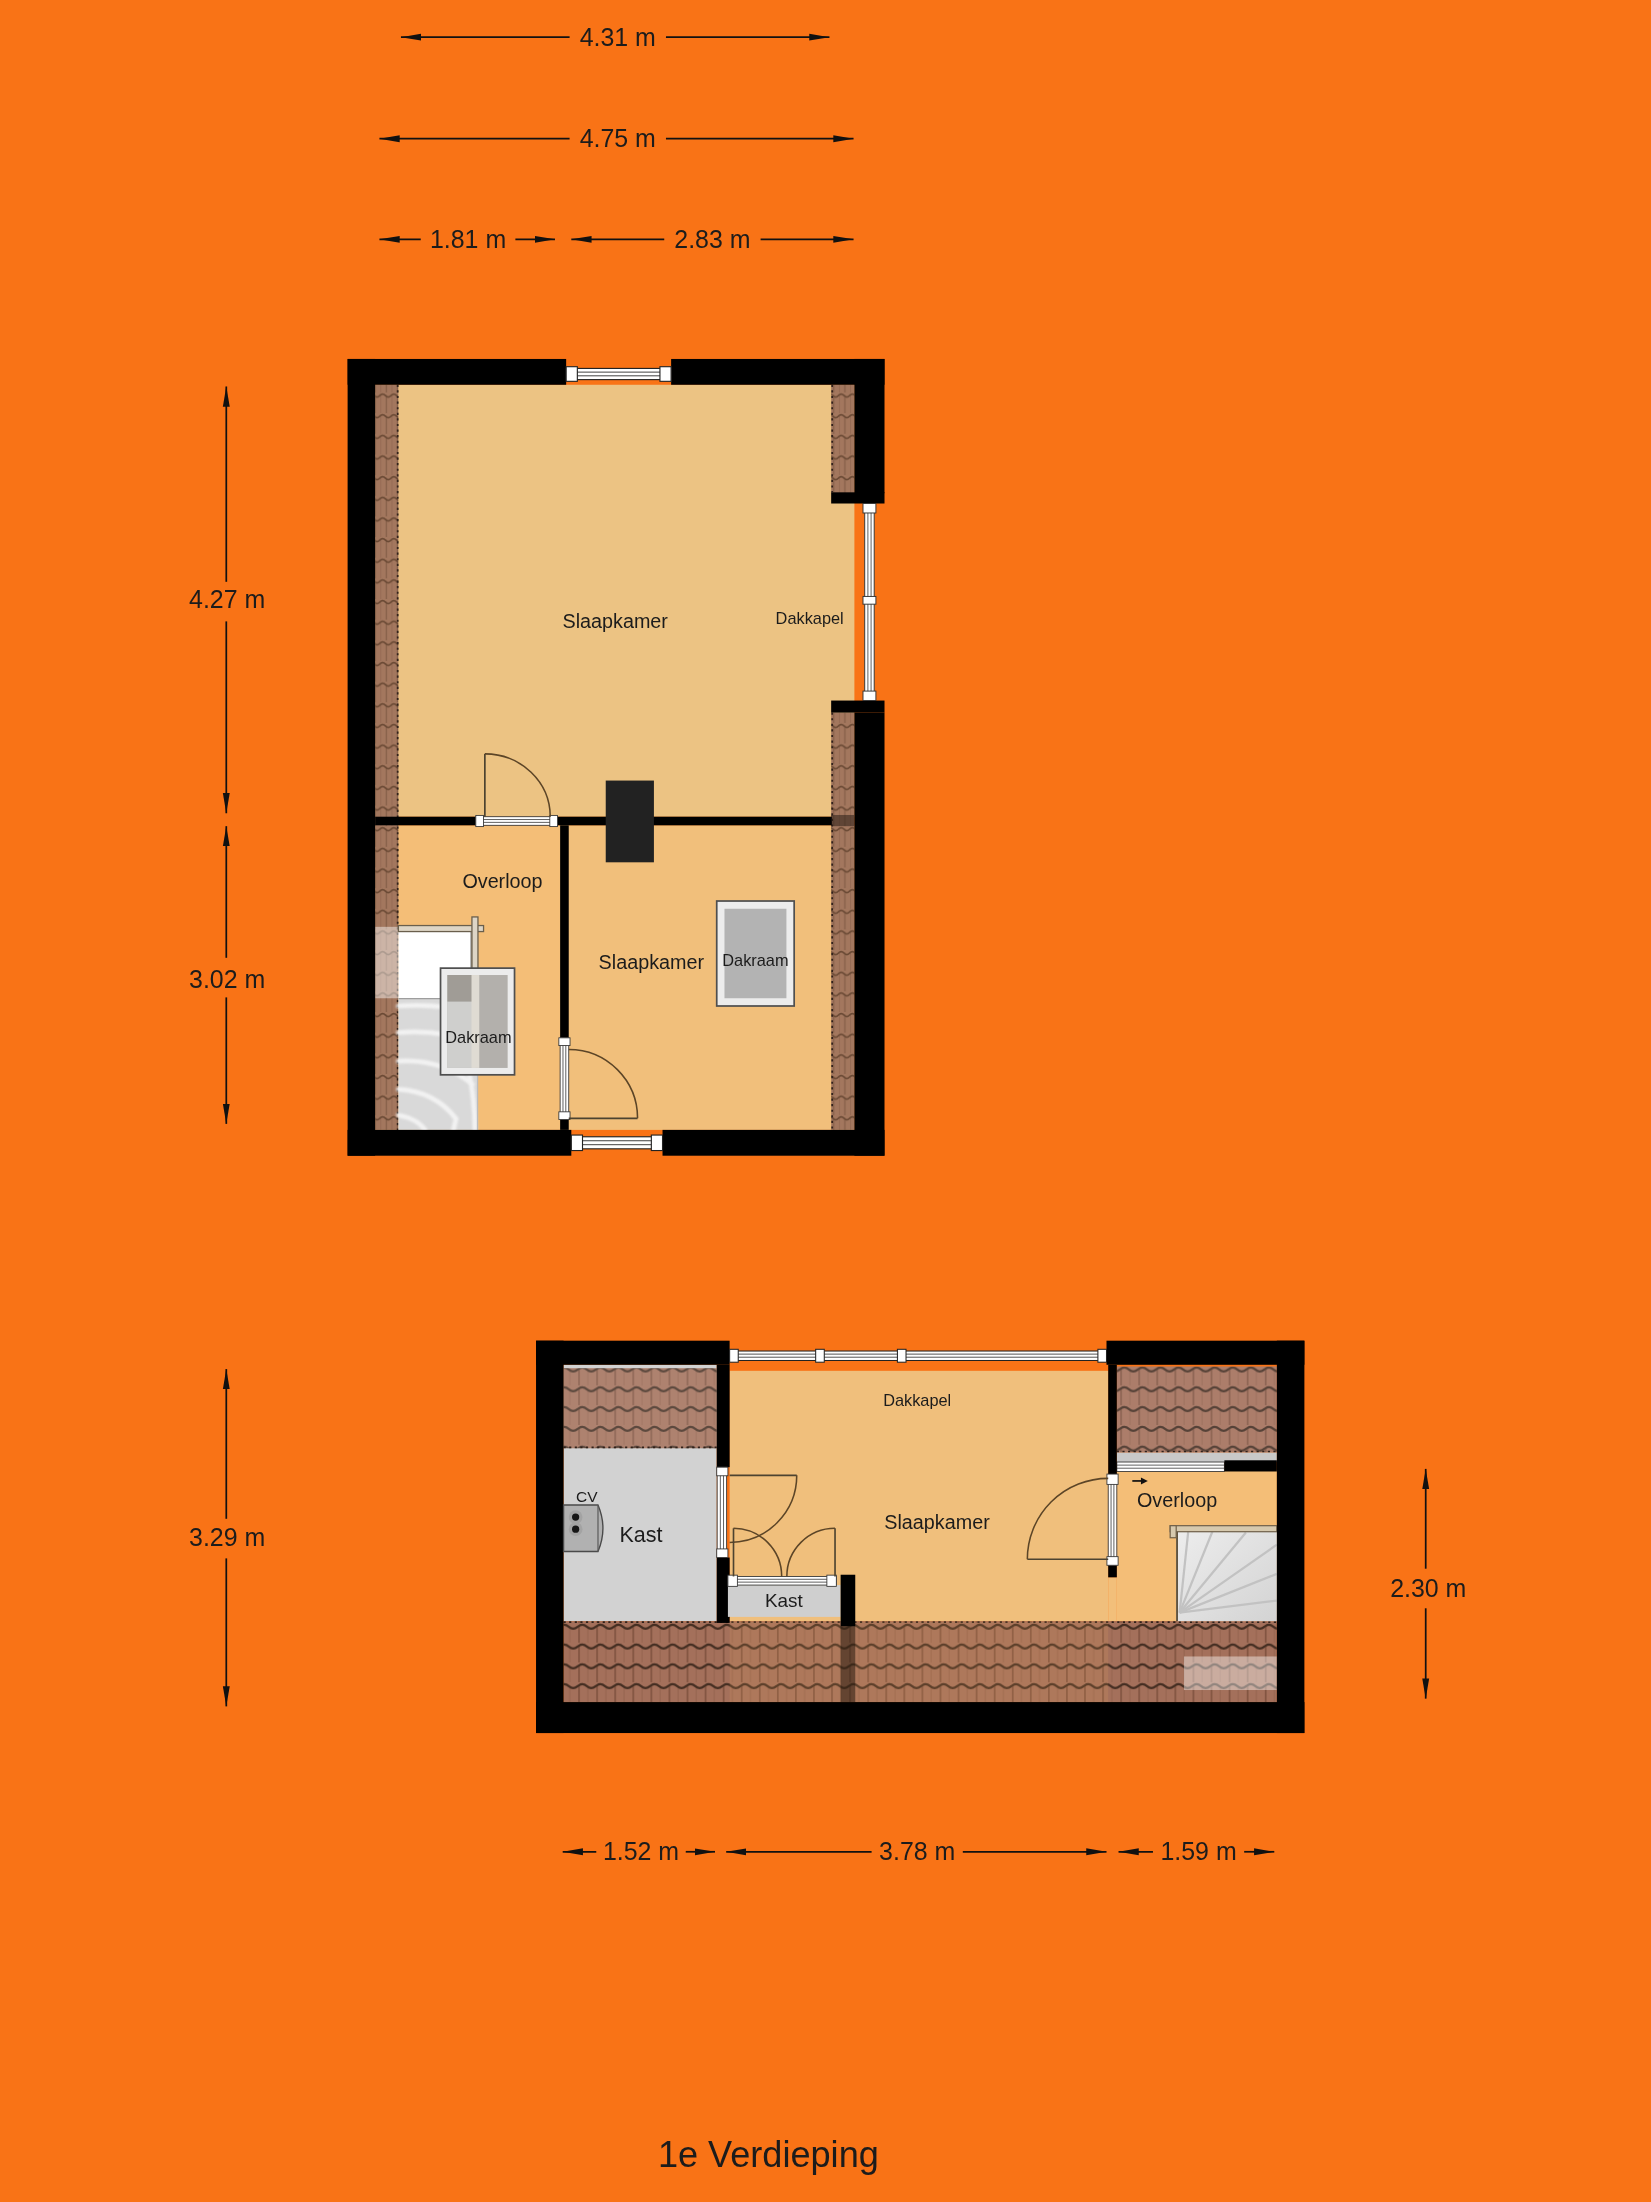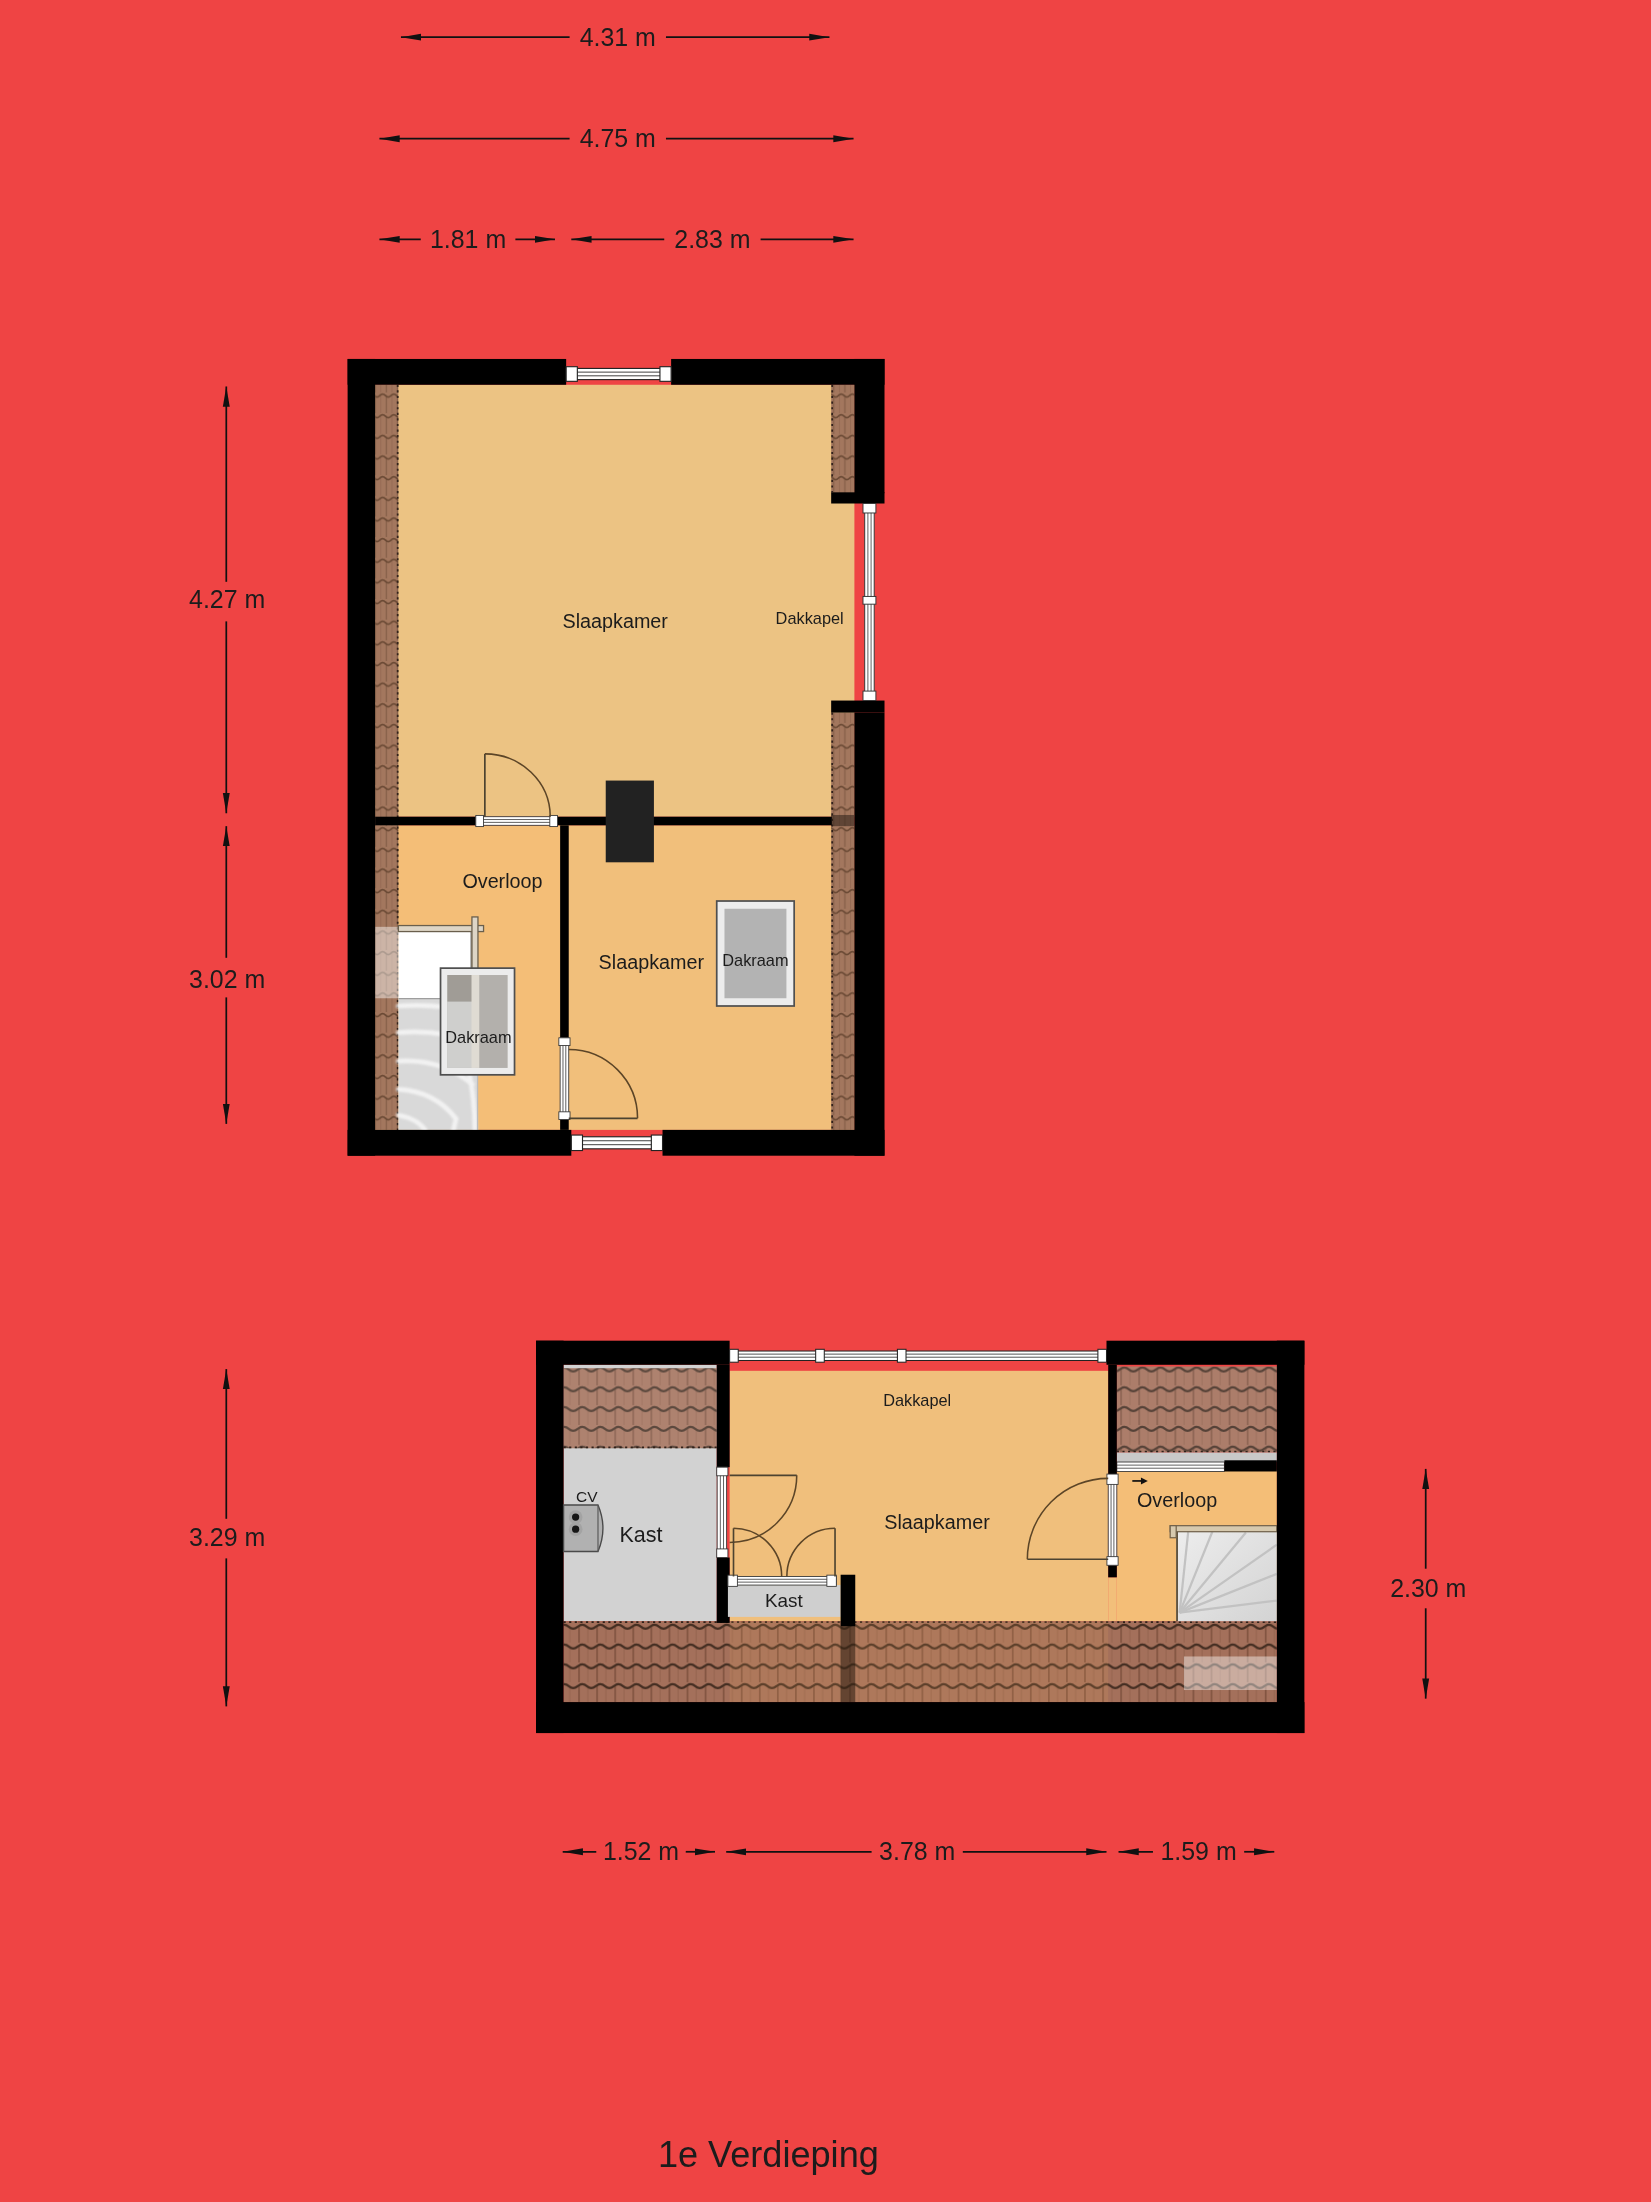--- a/index.html
+++ b/index.html
@@ -1,16 +1,16 @@
 <!DOCTYPE html>
 <html style="font-size:13.8px"><head>
 <meta charset="utf-8">
 <style>
   html,body{margin:0;padding:0;background:#ffffff;}
-  .page{position:relative;width:1652px;height:2203px;background:#ef4444;overflow:hidden;}
+  .page{position:relative;width:1652px;height:2203px;background:#f97316;overflow:hidden;}
   svg{display:block;}
   text{font-family:"Liberation Sans", sans-serif;fill:#1c1c1c;}
 </style>
 </head>
 <body>
 <div class="page">
 <svg width="1652" height="2203" viewBox="0 0 1920 2560" xmlns="http://www.w3.org/2000/svg">
 <defs>
   <pattern id="tiles" width="13" height="24" patternUnits="userSpaceOnUse">
     <rect width="13" height="24" fill="#a3775e"></rect>

